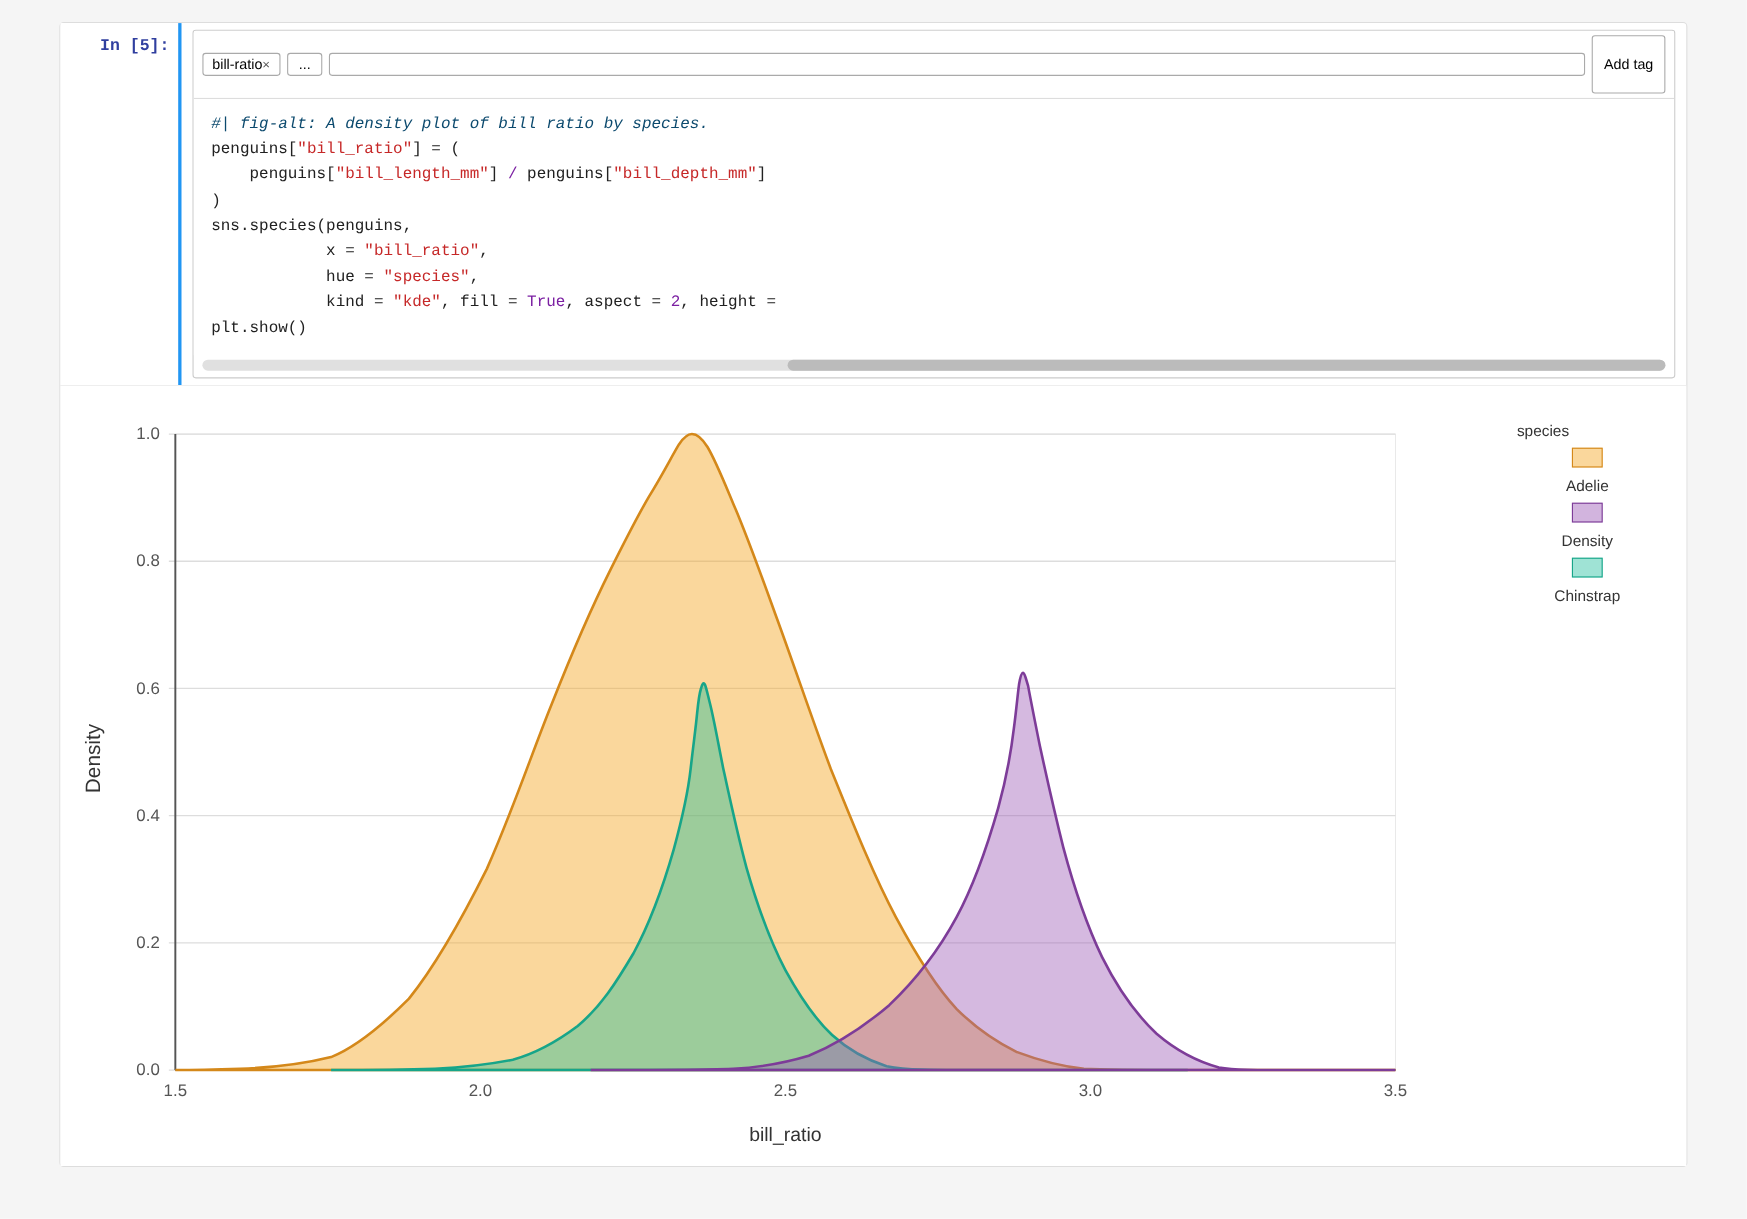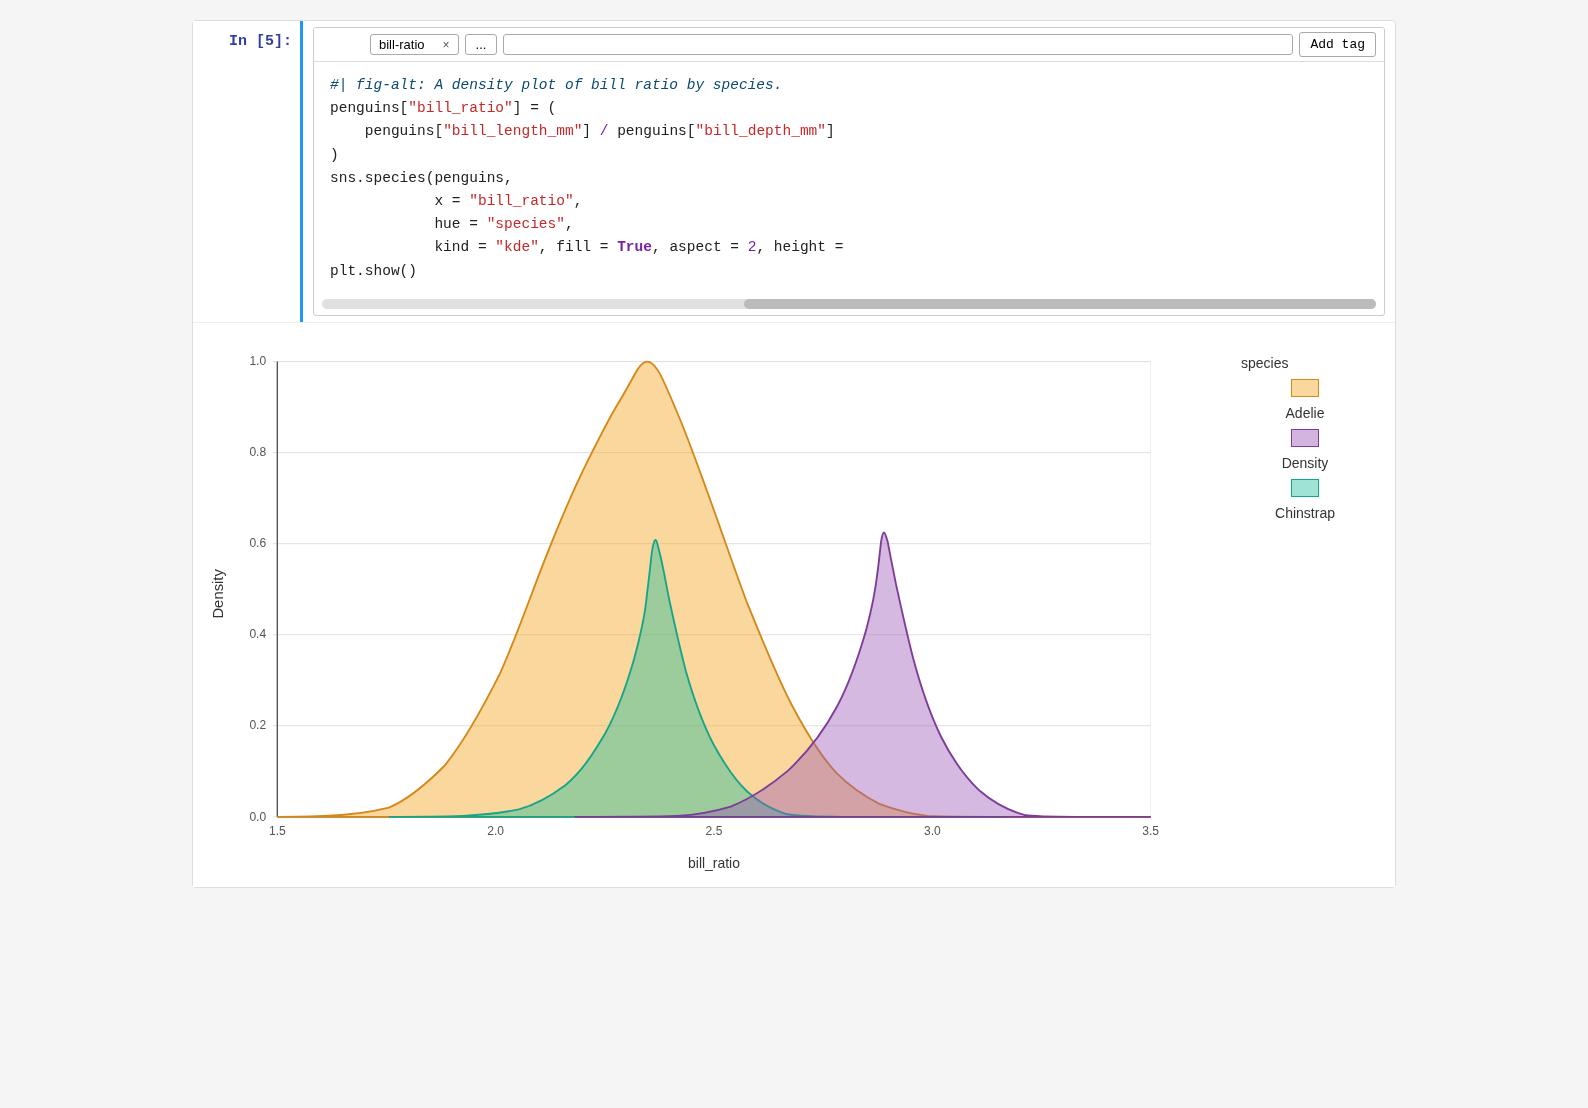--- a/index.html
+++ b/index.html
@@ -6,21 +6,21 @@
     body {
       background: #f5f5f5;
       font-family: 'Courier New', Courier, monospace;
       display: flex;
       justify-content: center;
       align-items: flex-start;
       min-height: 100vh;
       padding: 20px;
     }
     .notebook-container {
-      width: 1204px;
+      width: 1480px;
       background: #fff;
       border: 1px solid #ddd;
       border-radius: 4px;
     }
     .cell {
       display: flex;
       border-bottom: 1px solid #eee;
     }
     .cell-gutter {
       width: 110px;
@@ -53,22 +53,21 @@
     }
     .tag-pill {
       display: flex;
       align-items: center;
       background: #fff;
       border: 1px solid #aaa;
       border-radius: 3px;
       padding: 2px 8px;
       font-size: 13px;
       font-family: sans-serif;
-      gap: 18px;
-      margin-left: 48px;
+      gap: 0;
     }
     .tag-pill .tag-close {
       color: #555;
       cursor: pointer;
       font-size: 12px;
     }
     .toolbar-ellipsis {
       border: 1px solid #aaa;
       border-radius: 3px;
       padding: 2px 10px;
@@ -82,23 +81,23 @@
       border: 1px solid #aaa;
       border-radius: 3px;
       padding: 2px 8px;
       font-size: 13px;
       font-family: sans-serif;
       outline: none;
     }
     .toolbar-add-btn {
       border: 1px solid #aaa;
       border-radius: 3px;
-      padding: 4px 10px;
+      padding: 18px 10px;
       font-size: 13px;
-      font-family: Liberation Mono, monospace;
+      font-family: Liberation Sans, sans-serif;
       background: #fff;
       cursor: pointer;
     }
     .code-area {
       background: #fff;
       padding: 12px 16px;
       font-size: 14.5px;
       line-height: 1.6;
       overflow-x: auto;
       white-space: pre;
@@ -116,21 +115,21 @@
       top: 0;
       width: 60%;
       height: 100%;
       background: #bbb;
       border-radius: 5px;
     }
     
     .c-comment { color: #0c4a6e; font-style: italic; }
     .c-black { color: #212121; }
     .c-string { color: #c62828; }
-    .c-keyword { color: #7b1fa2; font-weight: bold; }
+    .c-keyword { color: #7b1fa2; font-weight: normal; }
     .c-operator { color: #7b1fa2; }
     .c-number { color: #7b1fa2; }
 
     
     .output-area {
       padding: 10px 10px 0 10px;
       background: #fff;
     }
     
     .chart-container {

